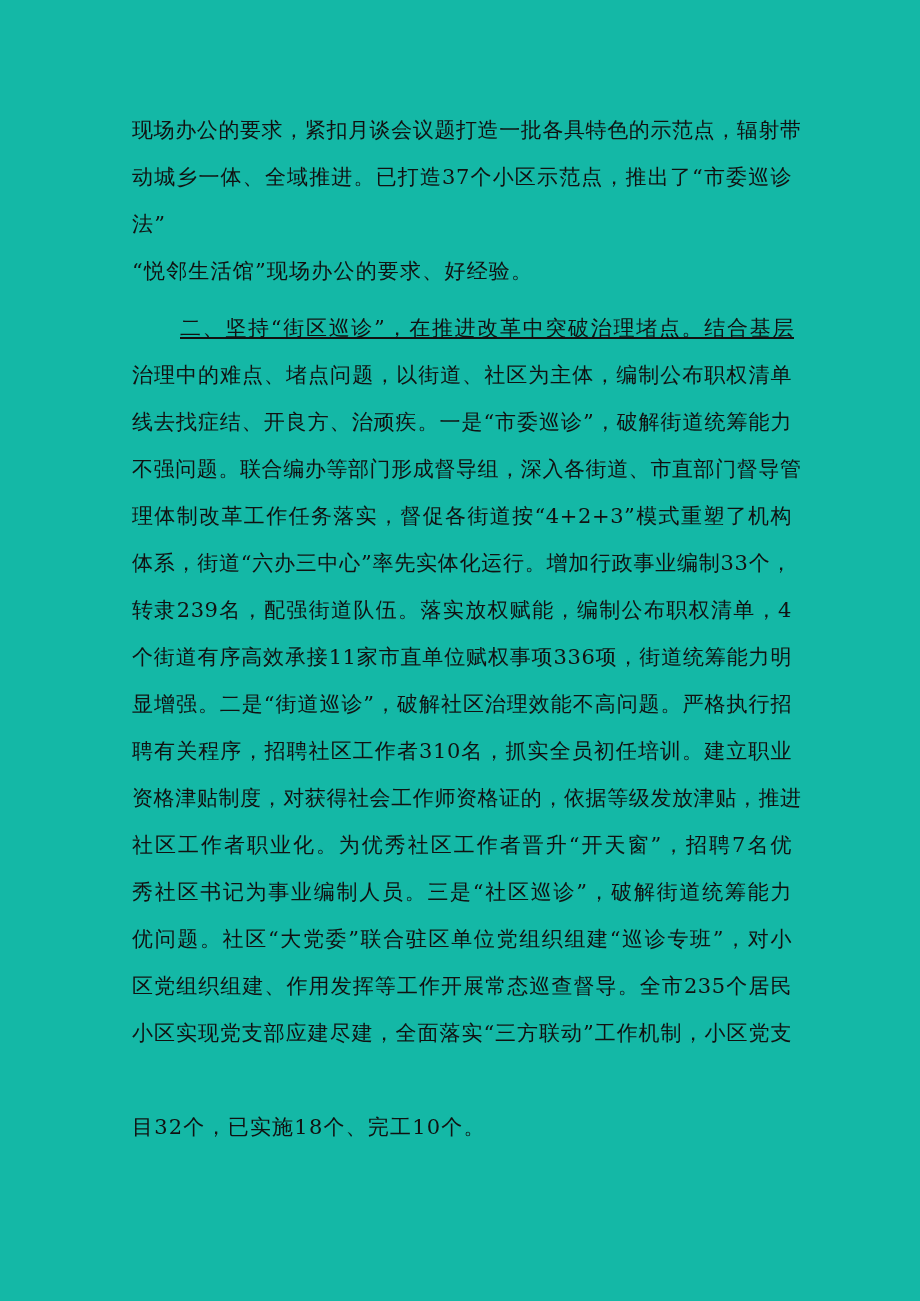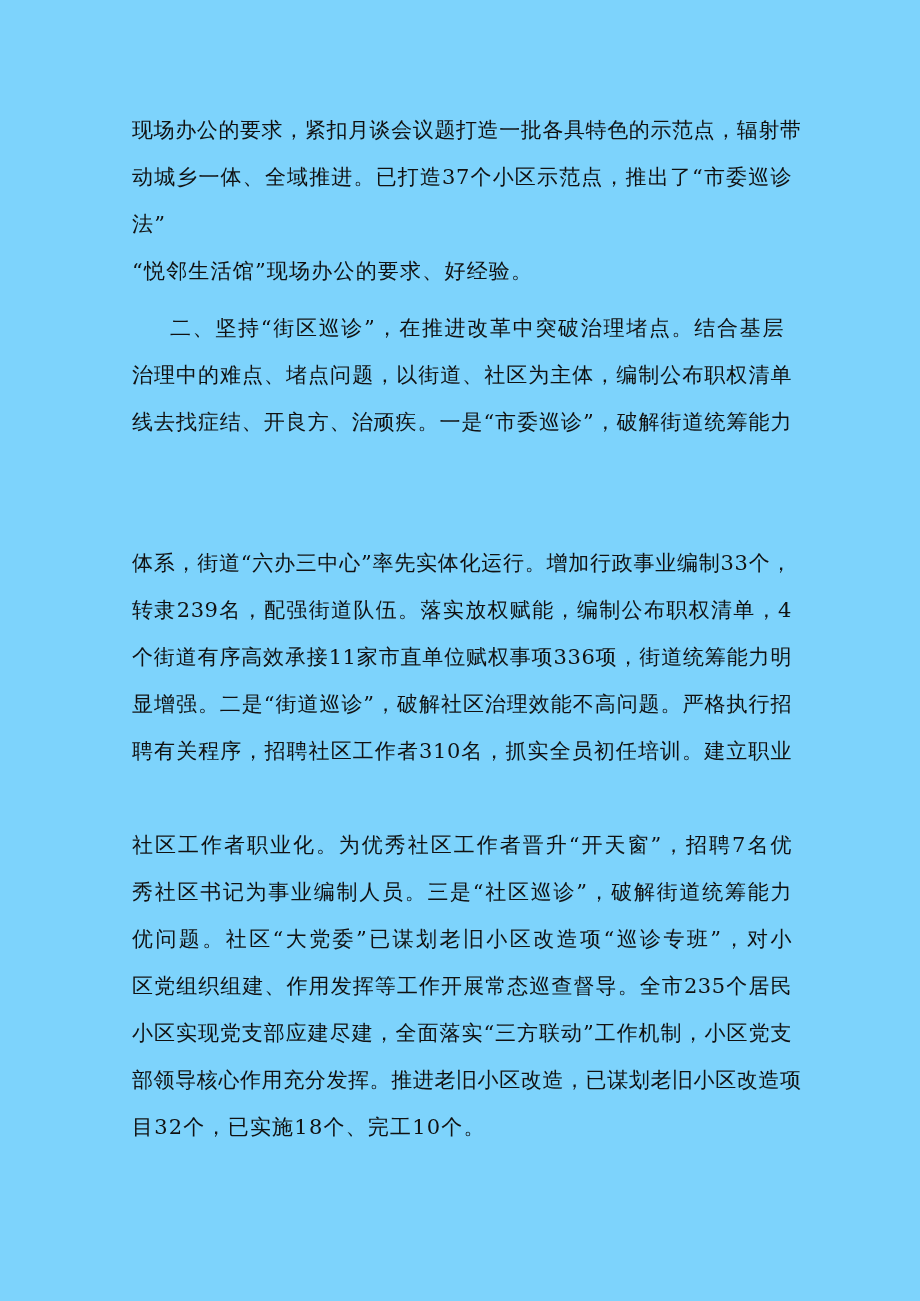--- a/index.html
+++ b/index.html
@@ -1,39 +1,41 @@
 <!DOCTYPE html>
 <html><head>
 <meta charset="utf-8">
 <style>
   html, body { margin: 0; padding: 0; background: #ffffff; }
   body { width: 920px; height: 1301px; position: relative; overflow: hidden;
          font-family: "DejaVu Serif", "Liberation Serif", serif; color: #111111; }
-  .page { position: absolute; left: 0; top: 0; width: 920px; height: 1301px; background: #7dd3fc; }
+  .page { position: absolute; left: 0; top: 0; width: 920px; height: 1301px; background: #14b8a6; }
   .line { position: absolute; left: 132px; width: 660px; font-size: 21px; line-height: 28px;
           white-space: nowrap; text-align: justify; text-align-last: justify; letter-spacing: 0.6px; }
   .line.short { text-align-last: left; width: auto; letter-spacing: 1.2px; }
-  .line.indent { left: 170px; width: 614px; }
+  .line.indent { left: 180px; width: 614px; text-decoration: underline; }
 </style>
 </head>
 <body>
 
 <div class="page">
   <div class="line" style="top:116px">现场办公的要求，紧扣月谈会议题打造一批各具特色的示范点，辐射带</div>
   <div class="line" style="top:163px">动城乡一体、全域推进。已打造37个小区示范点，推出了“市委巡诊</div>
   <div class="line short" style="top:210px">法”</div>
   <div class="line short" style="top:257px">“悦邻生活馆”现场办公的要求、好经验。</div>
   <div class="line indent" style="top:314px">二、坚持“街区巡诊”，在推进改革中突破治理堵点。结合基层</div>
   <div class="line" style="top:361px">治理中的难点、堵点问题，以街道、社区为主体，编制公布职权清单</div>
   <div class="line" style="top:408px">线去找症结、开良方、治顽疾。一是“市委巡诊”，破解街道统筹能力</div>
+  <div class="line" style="top:455px">不强问题。联合编办等部门形成督导组，深入各街道、市直部门督导管</div>
+  <div class="line" style="top:502px">理体制改革工作任务落实，督促各街道按“4+2+3”模式重塑了机构</div>
   <div class="line" style="top:549px">体系，街道“六办三中心”率先实体化运行。增加行政事业编制33个，</div>
   <div class="line" style="top:596px">转隶239名，配强街道队伍。落实放权赋能，编制公布职权清单，4</div>
   <div class="line" style="top:643px">个街道有序高效承接11家市直单位赋权事项336项，街道统筹能力明</div>
   <div class="line" style="top:690px">显增强。二是“街道巡诊”，破解社区治理效能不高问题。严格执行招</div>
   <div class="line" style="top:737px">聘有关程序，招聘社区工作者310名，抓实全员初任培训。建立职业</div>
+  <div class="line" style="top:784px">资格津贴制度，对获得社会工作师资格证的，依据等级发放津贴，推进</div>
   <div class="line" style="top:831px">社区工作者职业化。为优秀社区工作者晋升“开天窗”，招聘7名优</div>
   <div class="line" style="top:878px">秀社区书记为事业编制人员。三是“社区巡诊”，破解街道统筹能力</div>
-  <div class="line" style="top:925px">优问题。社区“大党委”已谋划老旧小区改造项“巡诊专班”，对小</div>
+  <div class="line" style="top:925px">优问题。社区“大党委”联合驻区单位党组织组建“巡诊专班”，对小</div>
   <div class="line" style="top:972px">区党组织组建、作用发挥等工作开展常态巡查督导。全市235个居民</div>
   <div class="line" style="top:1019px">小区实现党支部应建尽建，全面落实“三方联动”工作机制，小区党支</div>
-  <div class="line" style="top:1066px">部领导核心作用充分发挥。推进老旧小区改造，已谋划老旧小区改造项</div>
   <div class="line short" style="top:1113px">目32个，已实施18个、完工10个。</div>
 </div>
 
 </body></html>

